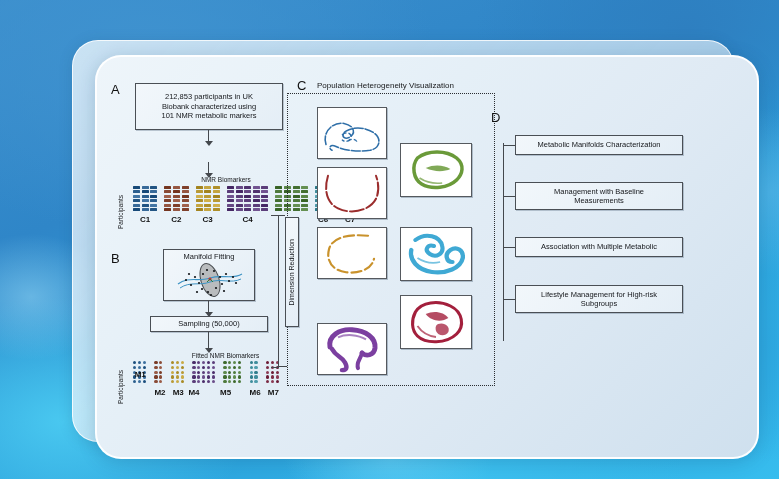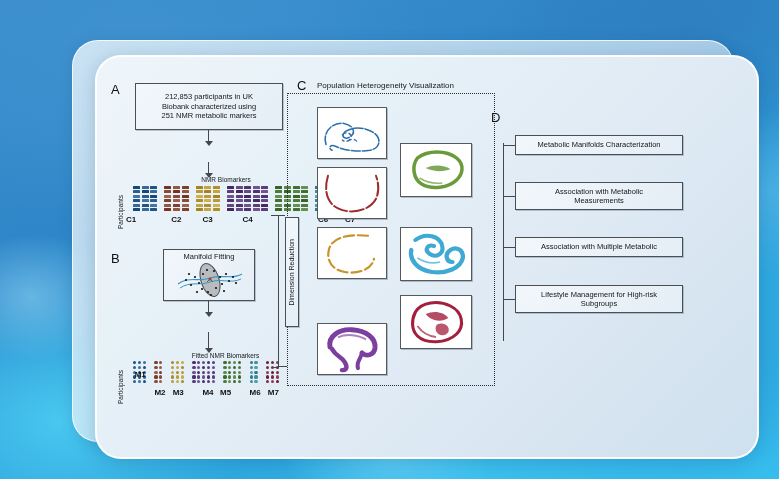--- a/index.html
+++ b/index.html
@@ -72,21 +72,21 @@
 <div class="card" id="card-back"></div>
 <div class="card" id="card-front"></div>
 
 <div id="fig">
 
   <div class="lbl panel-letter" style="left:16px;top:27px;">A</div>
 
   <div class="box" id="a-intro" style="left:40px;top:28px;width:148px;height:47px;font-size:7.5px;flex-direction:column;">
     <span>212,853 participants in UK</span>
     <span>Biobank characterized using</span>
-    <span>251 NMR metabolic markers</span>
+    <span>101 NMR metabolic markers</span>
   </div>
 
   <div class="line" style="left:113px;top:75px;width:1px;height:13px;"></div>
   <div class="arrow" style="left:110px;top:86px;"></div>
 
 
   <div class="line" style="left:113px;top:107px;width:1px;height:13px;"></div>
   <div class="arrow" style="left:110px;top:118px;"></div>
 
   <div class="axis-lbl" style="left:81px;top:121px;width:100px;text-align:center;">NMR Biomarkers</div>
@@ -110,21 +110,21 @@
         <div class="hm-cell" style="background: rgb(55, 106, 153);"></div>
       </div>
       <div class="hm-col" style="left: 55.2px; top: 131px; width: 7px;">
         <div class="hm-cell" style="background: rgb(33, 84, 131);"></div>
         <div class="hm-cell" style="background: rgb(55, 106, 153);"></div>
         <div class="hm-cell" style="background: rgb(22, 73, 120);"></div>
         <div class="hm-cell" style="background: rgb(44, 95, 142);"></div>
         <div class="hm-cell" style="background: rgb(66, 117, 164);"></div>
         <div class="hm-cell" style="background: rgb(33, 84, 131);"></div>
       </div>
-      <div class="cluster-lbl" style="left: 24px; top: 160.4px; width: 24.2px; text-align: center;">C1</div>
+      <div class="cluster-lbl" style="left: 38px; top: 160.4px; width: 24.2px; text-align: center;">C1</div>
       <div class="hm-col" style="left: 69.3px; top: 131px; width: 7px;">
         <div class="hm-cell" style="background: rgb(116, 53, 32);"></div>
         <div class="hm-cell" style="background: rgb(138, 75, 54);"></div>
         <div class="hm-cell" style="background: rgb(160, 97, 76);"></div>
         <div class="hm-cell" style="background: rgb(127, 64, 43);"></div>
         <div class="hm-cell" style="background: rgb(149, 86, 65);"></div>
         <div class="hm-cell" style="background: rgb(116, 53, 32);"></div>
       </div>
       <div class="hm-col" style="left: 77.9px; top: 131px; width: 7px;">
         <div class="hm-cell" style="background: rgb(149, 86, 65);"></div>
@@ -318,20 +318,21 @@
       </g>
       <circle cx="46" cy="29" r="1.6" fill="#d42a2a"></circle>
       <path d="M43 32 L46 29" stroke="#2f7d3a" stroke-width="1"></path>
       <path d="M49 32 L46 29" stroke="#2f7d3a" stroke-width="1"></path>
     </svg>
   </div>
 
   <div class="line" style="left:113px;top:246px;width:1px;height:12px;"></div>
   <div class="arrow" style="left:110px;top:257px;"></div>
 
+  <div class="box" id="b-sampling" style="left:55px;top:261px;width:118px;height:16px;font-size:7.5px;">Sampling (50,000)</div>
 
   <div class="line" style="left:113px;top:277px;width:1px;height:17px;"></div>
   <div class="arrow" style="left:110px;top:293px;"></div>
 
   <div class="axis-lbl" style="left:78px;top:297px;width:105px;text-align:center;">Fitted NMR Biomarkers</div>
   <div class="axis-lbl vert" style="left:22px;top:307px;height:42px;">Participants</div>
 
   <div id="dotplot">
       <div class="dot-col" style="left: 38px; top: 306px;">
         <div class="dot-row">
@@ -442,21 +443,21 @@
           <div class="dot" style="background: rgb(91, 61, 122);"></div>
         </div>
         <div class="dot-row">
           <div class="dot" style="background: rgb(91, 61, 122);"></div>
           <div class="dot" style="background: rgb(107, 77, 138);"></div>
           <div class="dot" style="background: rgb(75, 45, 106);"></div>
           <div class="dot" style="background: rgb(91, 61, 122);"></div>
           <div class="dot" style="background: rgb(107, 77, 138);"></div>
         </div>
       </div>
-      <div class="cluster-lbl" style="left: 101px; top: 333px; width: 24px;">M4</div>
+      <div class="cluster-lbl" style="left: 87px; top: 333px; width: 24px;">M4</div>
       <div class="dot-col" style="left: 128.4px; top: 306px;">
         <div class="dot-row">
           <div class="dot" style="background: rgb(62, 106, 44);"></div>
           <div class="dot" style="background: rgb(78, 122, 60);"></div>
           <div class="dot" style="background: rgb(94, 138, 76);"></div>
           <div class="dot" style="background: rgb(62, 106, 44);"></div>
         </div>
         <div class="dot-row">
           <div class="dot" style="background: rgb(78, 122, 60);"></div>
           <div class="dot" style="background: rgb(94, 138, 76);"></div>
@@ -601,21 +602,21 @@
 
   <div class="lbl panel-letter" style="left:396px;top:55px;">D</div>
 
   <div class="line" style="left:408px;top:88px;width:1px;height:198px;"></div>
   <div id="d-boxes">
       <div class="box" style="left: 420px; top: 80px; width: 168px; height: 20px; font-size: 7.5px; flex-direction: column;">
         <span>Metabolic Manifolds Characterization</span>
       </div>
       <div class="line" style="left: 408px; top: 90px; width: 12px; height: 1px;"></div>
       <div class="box" style="left: 420px; top: 127px; width: 168px; height: 28px; font-size: 7.5px; flex-direction: column;">
-        <span>Association with  Metabolic</span>
+        <span>Management with  Baseline</span>
         <span>Measurements</span>
       </div>
       <div class="line" style="left: 408px; top: 141px; width: 12px; height: 1px;"></div>
       <div class="box" style="left: 420px; top: 182px; width: 168px; height: 20px; font-size: 7.5px; flex-direction: column;">
         <span>Association with Multiple Metabolic</span>
       </div>
       <div class="line" style="left: 408px; top: 192px; width: 12px; height: 1px;"></div>
       <div class="box" style="left: 420px; top: 230px; width: 168px; height: 28px; font-size: 7.5px; flex-direction: column;">
         <span>Lifestyle Management for High-risk</span>
         <span>Subgroups</span>

